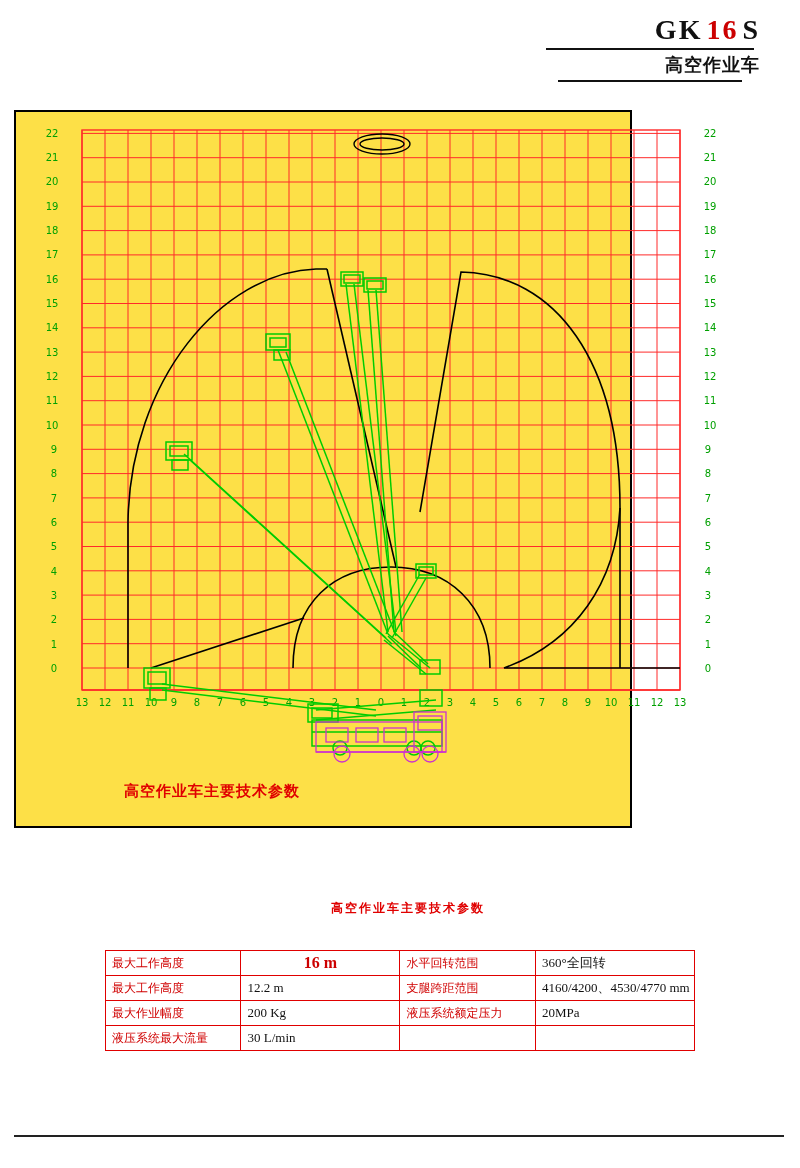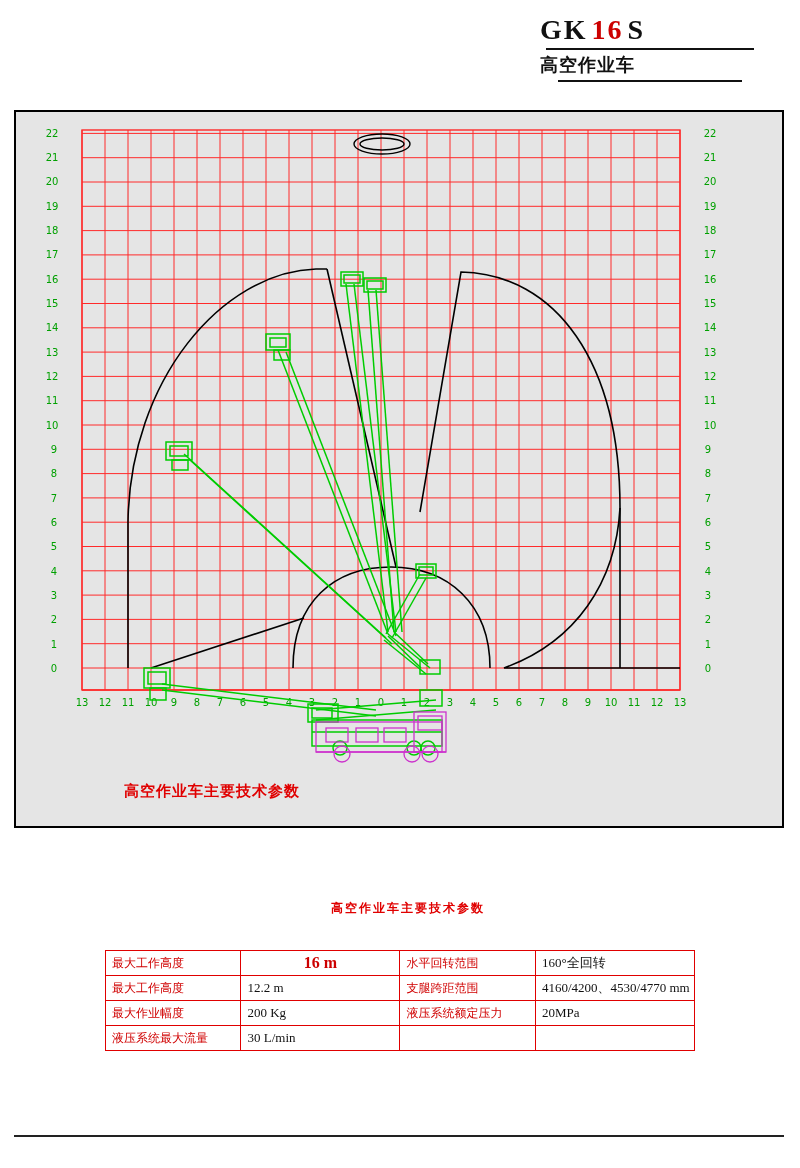--- a/index.html
+++ b/index.html
@@ -14,21 +14,21 @@
     font-family: "Liberation Sans", sans-serif;
     overflow: hidden;
   }
 
   
   #title-block {
     position: absolute;
     left: 540px;
     top: 14px;
     width: 220px;
-    text-align: left;
+    text-align: right;
   }
   #title-main {
     font-family: "Liberation Serif", serif;
     font-size: 28px;
     font-weight: bold;
     letter-spacing: 2px;
     color: #111;
     white-space: nowrap;
   }
   #title-main .model-num {
@@ -50,24 +50,24 @@
   #title-underline {
     border-bottom: 2px solid #111;
     margin: 3px 18px 0 18px;
   }
 
   
   #diagram-frame {
     position: absolute;
     left: 14px;
     top: 110px;
-    width: 770px;
+    width: 618px;
     height: 718px;
     border: 2px solid #000;
-    background: #e5e5e5;
+    background: #fde047;
     box-sizing: border-box;
   }
   #diagram-svg {
     position: absolute;
     left: 0;
     top: 0;
   }
   #diagram-caption {
     position: absolute;
     left: 108px;
@@ -428,21 +428,21 @@
     <col class="label-col">
       <col class="val-col">
       <col class="label-col">
       <col class="val-col">
   </colgroup>
   <tbody>
     <tr>
       <td>最大工作高度</td>
       <td class="value highlight">16 m</td>
       <td>水平回转范围</td>
-      <td class="value">160°全回转</td>
+      <td class="value">360°全回转</td>
     </tr>
     <tr>
       <td>最大工作高度</td>
       <td class="value">12.2 m</td>
       <td>支腿跨距范围</td>
       <td class="value">4160/4200、4530/4770 mm</td>
     </tr>
     <tr>
       <td>最大作业幅度</td>
       <td class="value">200 Kg</td>

